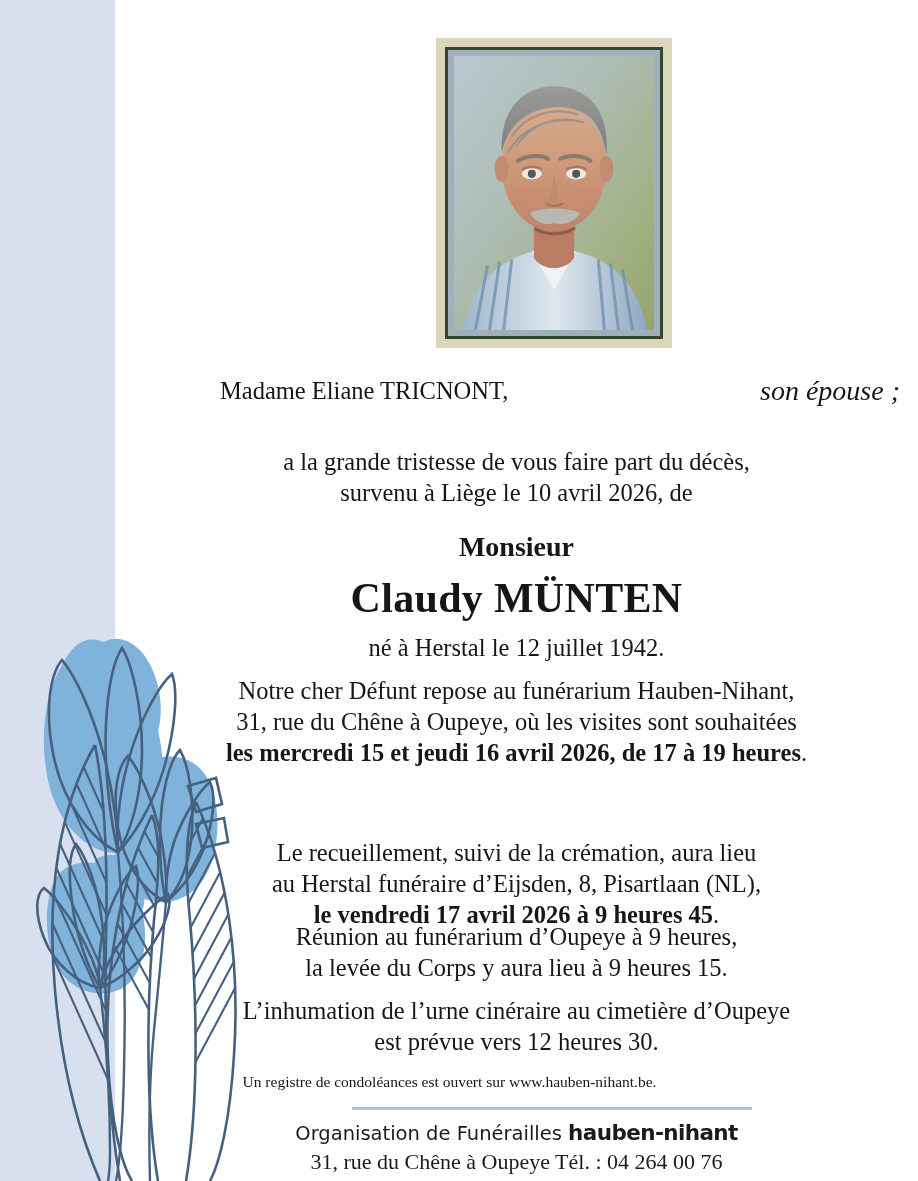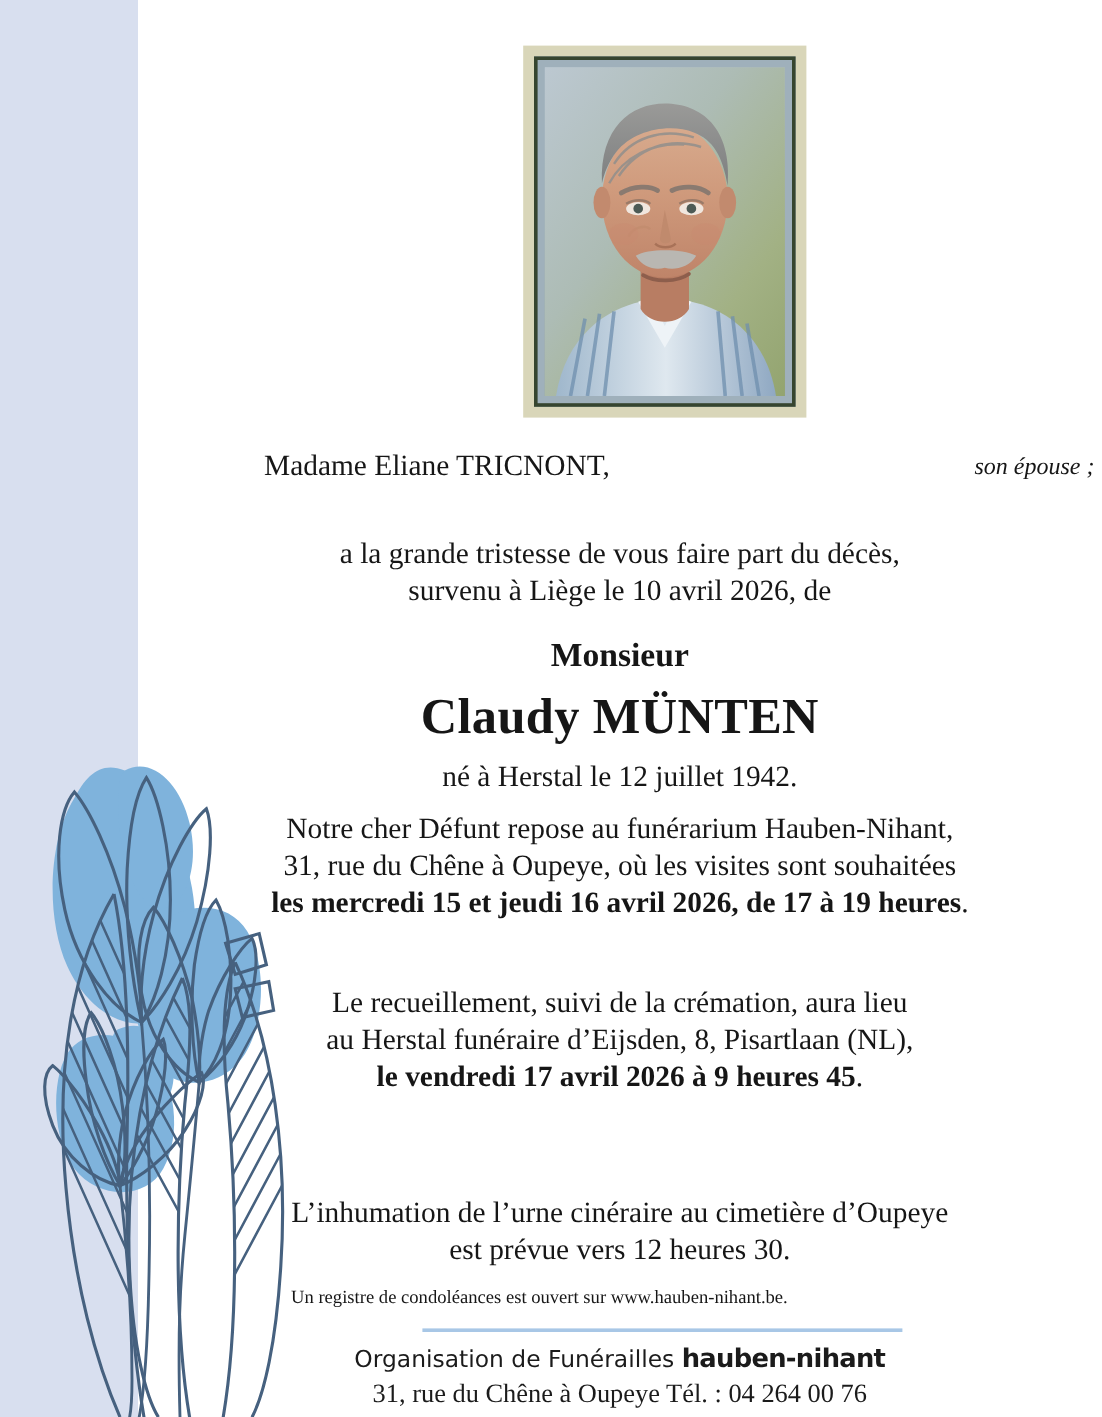--- a/index.html
+++ b/index.html
@@ -88,23 +88,23 @@
     width: 858px;
     display: flex;
     align-items: center;
     justify-content: space-between;
   }
   .spouse-name {
     font-size: 24.5px;
     padding-left: 160px;
   }
   .spouse-rel {
-    font-size: 20px;
+    font-size: 28px;
     font-style: italic;
-    padding-right: 6px;
+    padding-right: 18px;
   }
 
   .para {
     position: absolute;
     left: 115px;
     width: 803px;
     text-align: center;
     font-size: 24.5px;
     line-height: 31px;
   }
@@ -125,21 +125,21 @@
     left: 115px;
     width: 803px;
     text-align: center;
     top: 574px;
     font-size: 42px;
     font-weight: bold;
     letter-spacing: 0.3px;
   }
   #p-born { top: 632px; }
   #p-funerarium { top: 675px; }
-  #p-ceremony { top: 820px; }
+  #p-ceremony { top: 837px; }
   #p-reunion { top: 921px; }
   #p-inhumation { top: 995px; }
 
   #p-register {
     position: absolute;
     left: 115px;
     width: 669px;
     text-align: center;
     top: 1073px;
     font-size: 15.5px;
@@ -347,20 +347,24 @@
     <div>31, rue du Chêne à Oupeye, où les visites sont souhaitées</div>
     <div><b>les mercredi 15 et jeudi 16 avril 2026, de 17 à 19 heures</b><span>.</span></div>
   </div>
 
   <div class="para" id="p-ceremony">
     <div>Le recueillement, suivi de la crémation, aura lieu</div>
     <div>au Herstal funéraire d’Eijsden, 8, Pisartlaan (NL),</div>
     <div><b>le vendredi 17 avril 2026 à 9 heures 45</b><span>.</span></div>
   </div>
 
+  <div class="para" id="p-reunion">
+    <div>Réunion au funérarium d’Oupeye à 9 heures,</div>
+    <div>la levée du Corps y aura lieu à 9 heures 15.</div>
+  </div>
 
   <div class="para" id="p-inhumation">
     <div>L’inhumation de l’urne cinéraire au cimetière d’Oupeye</div>
     <div>est prévue vers 12 heures 30.</div>
   </div>
 
   <div id="p-register">Un registre de condoléances est ouvert sur www.hauben-nihant.be.</div>
 
   <div id="footer-rule"></div>
   <div id="footer-lines">

